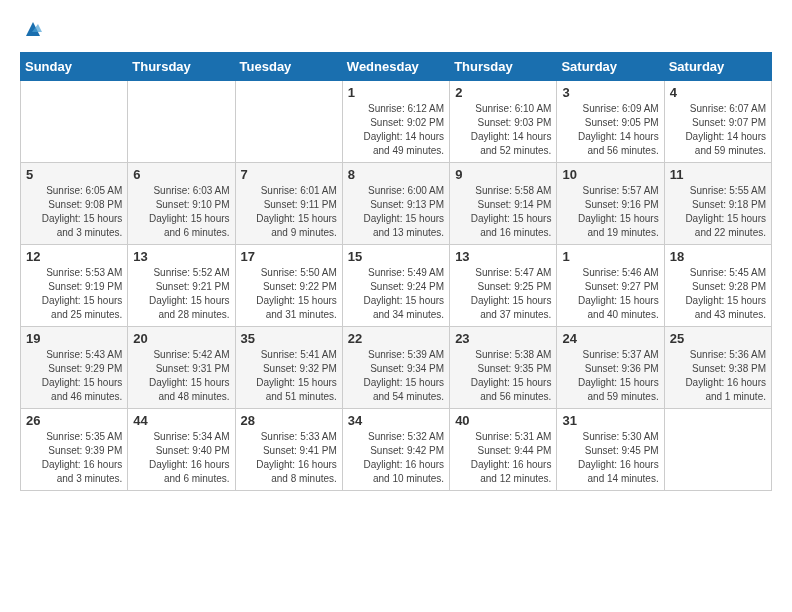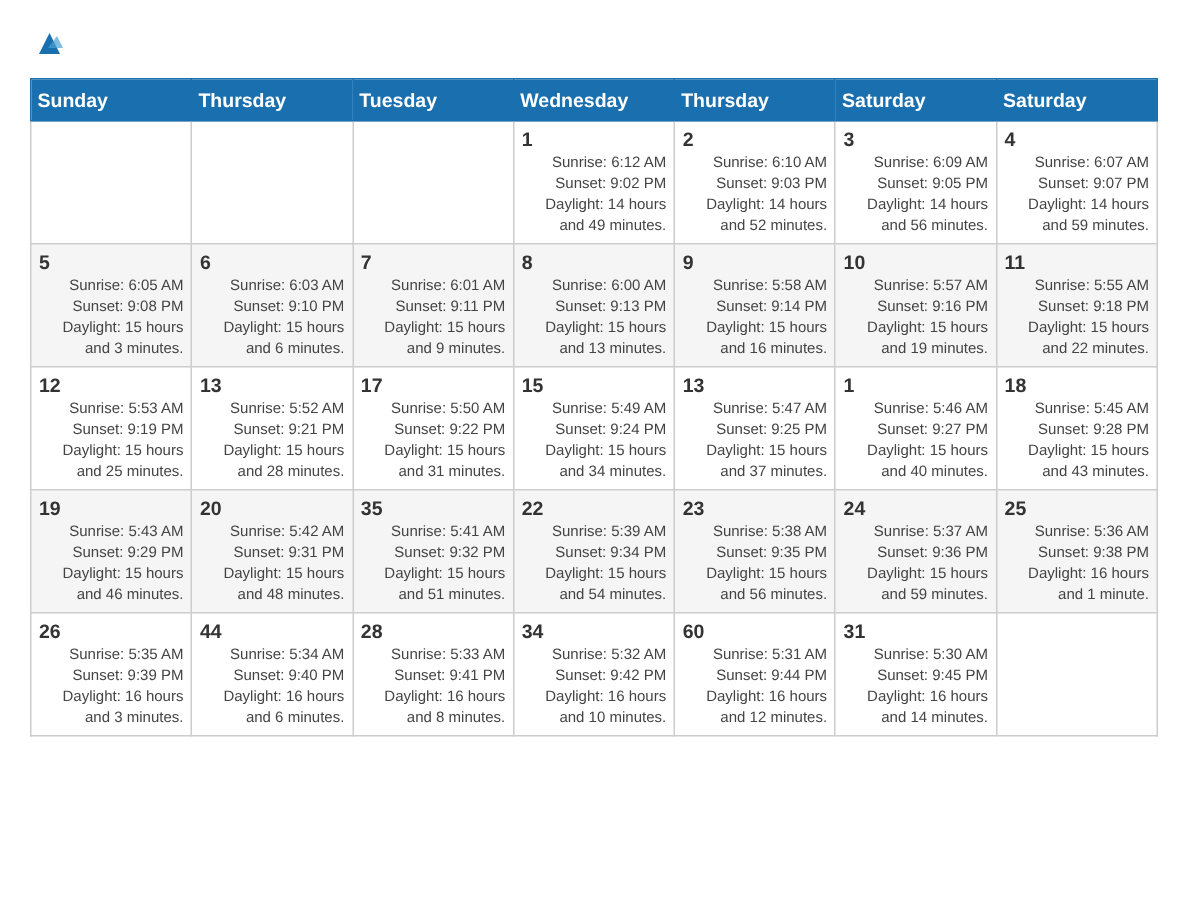--- a/index.html
+++ b/index.html
@@ -240,21 +240,21 @@
         </td>
         <td>
           <div class="day-number">28</div>
           <div class="day-info">Sunrise: 5:33 AM<br>Sunset: 9:41 PM<br>Daylight: 16 hours<br>and 8 minutes.</div>
         </td>
         <td>
           <div class="day-number">34</div>
           <div class="day-info">Sunrise: 5:32 AM<br>Sunset: 9:42 PM<br>Daylight: 16 hours<br>and 10 minutes.</div>
         </td>
         <td>
-          <div class="day-number">60</div>
+          <div class="day-number">40</div>
           <div class="day-info">Sunrise: 5:31 AM<br>Sunset: 9:44 PM<br>Daylight: 16 hours<br>and 12 minutes.</div>
         </td>
         <td>
           <div class="day-number">31</div>
           <div class="day-info">Sunrise: 5:30 AM<br>Sunset: 9:45 PM<br>Daylight: 16 hours<br>and 14 minutes.</div>
         </td>
         <td class="empty-cell"></td>
       </tr>
     </tbody>
 </table>

